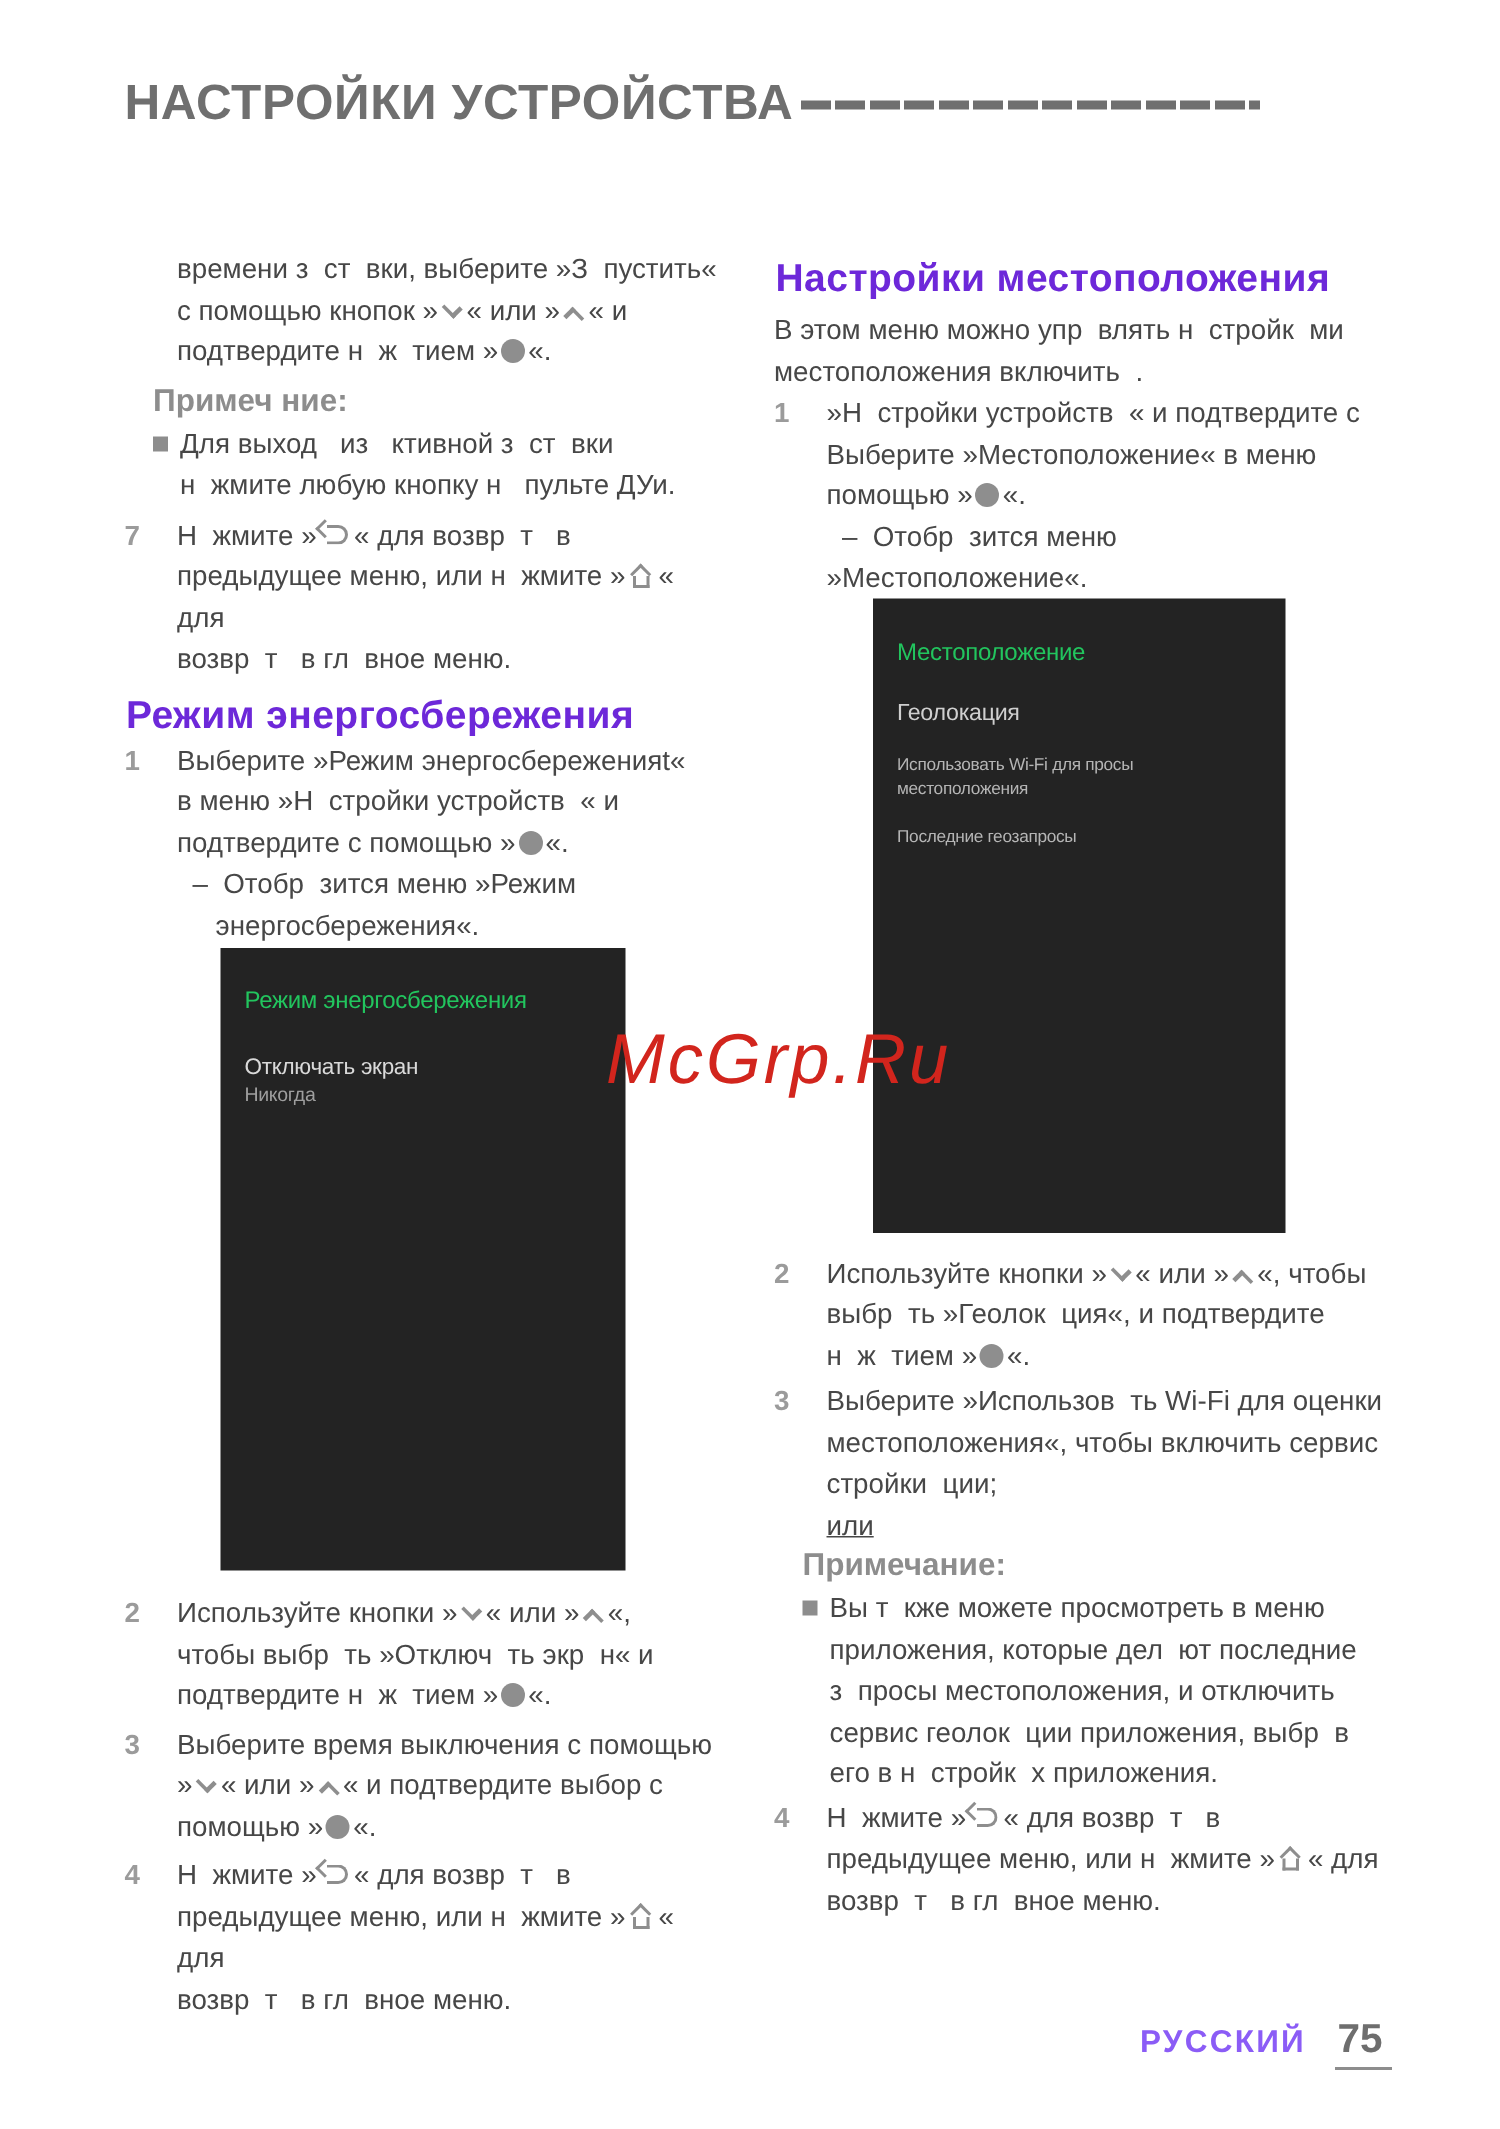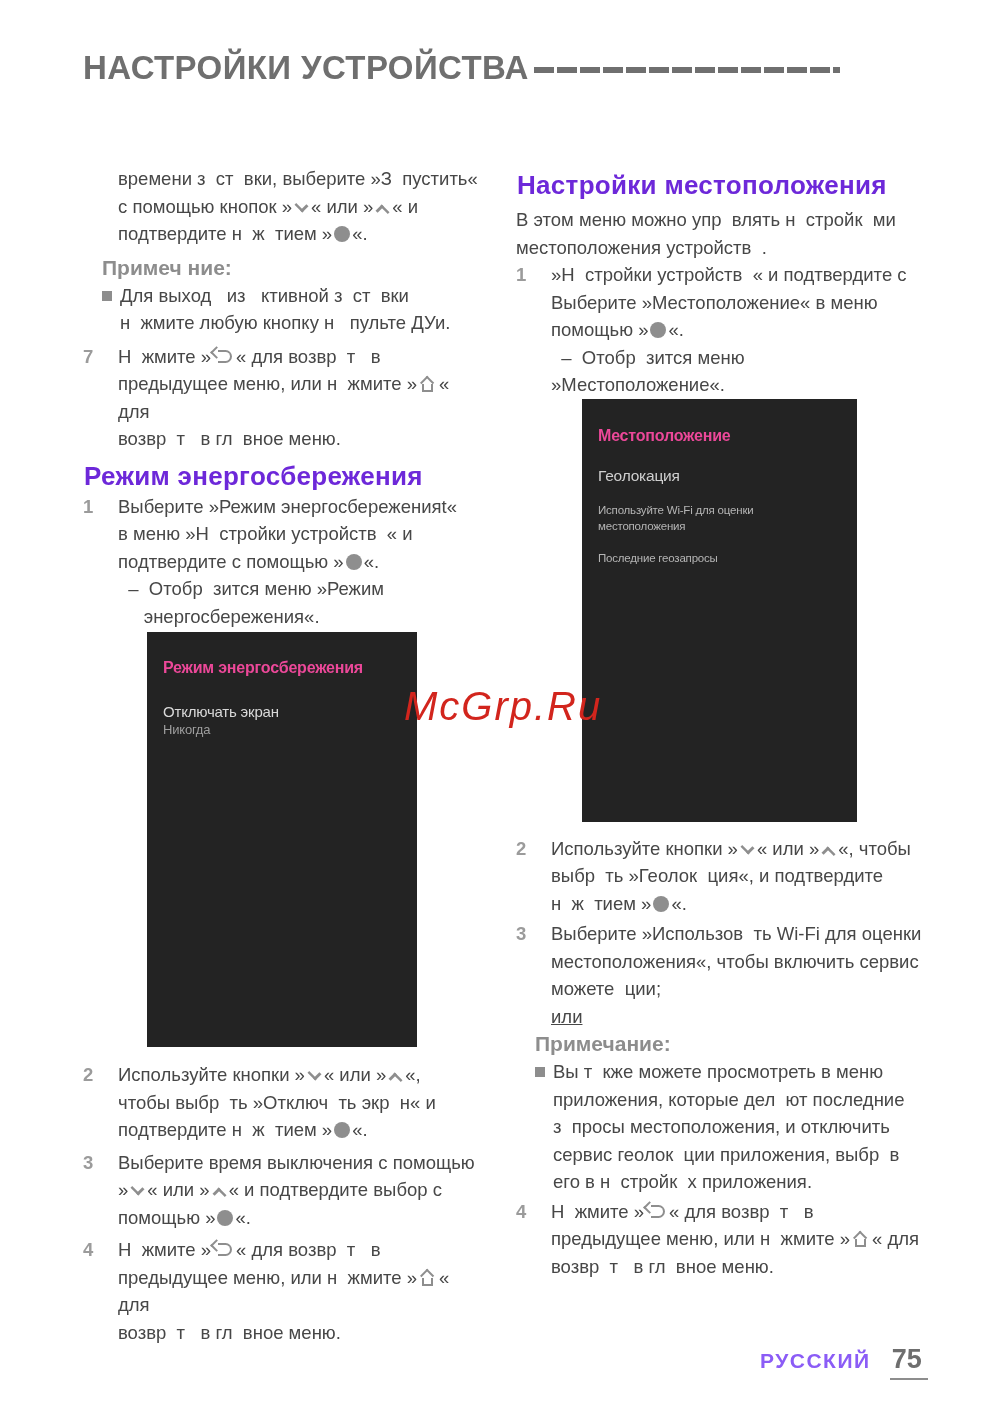--- a/index.html
+++ b/index.html
@@ -52,31 +52,31 @@
   .home{width:18px;height:15px;position:relative;vertical-align:-2px;margin:0 2px;}
   .home::before{content:"";position:absolute;left:3px;bottom:0;width:11px;height:8px;box-sizing:border-box;
       border:2.4px solid #8e8e8e;border-top:none;}
   .home::after{content:"";position:absolute;left:3.4px;top:0.5px;width:9.5px;height:9.5px;box-sizing:border-box;
       border-top:2.4px solid #8e8e8e;border-right:2.4px solid #8e8e8e;transform:rotate(-45deg);}
 
   
   .screen-box{background:#232323;box-sizing:border-box;letter-spacing:-0.2px;}
   .screen-left{width:270px;height:415px;margin:2px 0 14px 64px;padding:26px 16px 0 16px;}
   .screen-right{width:275px;height:423px;margin:0 0 13px 66px;padding:27px 16px 0 16px;}
-  .screen-title{font-size:16px;line-height:20px;font-weight:700;color:#ec4899;}
+  .screen-title{font-size:16px;line-height:20px;font-weight:400;color:#22c55e;}
   .screen-item-label{margin-top:24px;font-size:15px;line-height:19px;color:#d9d9d9;}
   .screen-item-value{margin-top:1px;font-size:13px;line-height:15px;color:#9e9e9e;}
   .screen-item-primary{margin-top:20px;font-size:15.5px;line-height:20px;color:#cfcfcf;}
   .screen-item-small{margin-top:16px;font-size:11.5px;line-height:16px;color:#b5b5b5;}
 
   .or-line{margin-top:0;}
   .part2{margin-top:7px;}
 
   
-  .watermark{position:absolute;left:404px;top:686px;z-index:6;font-size:40px;line-height:40px;
+  .watermark{position:absolute;left:404px;top:686px;z-index:6;font-size:47px;line-height:40px;
       font-style:italic;color:#d2251d;letter-spacing:2px;}
 
   
   .footer{position:absolute;left:760px;top:1340px;display:flex;align-items:baseline;gap:19px;}
   .footer-lang{font-size:21px;font-weight:700;color:#8b5cf6;letter-spacing:1.5px;}
   .footer-page{font-size:27px;font-weight:700;color:#6e6e6e;
       border-right:2.5px solid #8d8d8d;border-bottom:2.5px solid #8d8d8d;
       padding:4px 9px 3px 2px;}
 </style>
 </head>
@@ -163,56 +163,56 @@
         </div>
     </div>
   </div>
 
   <div class="col col-right">
 
     <h2 class="section-title" style="margin-top:0;">Настройки местоположения</h2>
 
     <div class="intro">
         <div class="tline"><span>В этом меню можно упр  влять н  стройк  ми</span></div>
-        <div class="tline"><span>местоположения устройств  .</span></div>
+        <div class="tline"><span>местоположения включить  .</span></div>
       </div>
 
     <div class="step">
       <span class="step-num">1</span>
       <div class="step-body">
           <div class="tline"><span>»Н  стройки устройств  « и подтвердите с</span></div>
           <div class="tline"><span>Выберите »Местоположение« в меню</span></div>
           <div class="tline"><span>помощью »</span><span class="ticon ok-dot"></span><span>«.</span></div>
           <div class="tline"><span>  –  Отобр  зится меню »Местоположение«.</span></div>
         </div>
     </div>
 
     <div class="screen-box screen-right">
       <div class="screen-title">Местоположение</div>
       <div class="screen-item-primary">Геолокация</div>
-      <div class="screen-item-small">Используйте Wi-Fi для оценки местоположения</div>
+      <div class="screen-item-small">Использовать Wi-Fi для просы местоположения</div>
       <div class="screen-item-small">Последние геозапросы</div>
     </div>
 
     <div class="step mt13">
       <span class="step-num">2</span>
       <div class="step-body">
           <div class="tline"><span>Используйте кнопки »</span><span class="ticon chevron-down"></span><span>« или »</span><span class="ticon chevron-up"></span><span>«, чтобы</span></div>
           <div class="tline"><span>выбр  ть »Геолок  ция«, и подтвердите</span></div>
           <div class="tline"><span>н  ж  тием »</span><span class="ticon ok-dot"></span><span>«.</span></div>
         </div>
     </div>
 
     <div class="step mt3">
       <span class="step-num">3</span>
       <div class="step-body">
         <div>
             <div class="tline"><span>Выберите »Использов  ть Wi-Fi для оценки</span></div>
             <div class="tline"><span>местоположения«, чтобы включить сервис</span></div>
-            <div class="tline"><span>можете  ции;</span></div>
+            <div class="tline"><span>стройки  ции;</span></div>
           </div>
         <div class="or-line">
             <div class="tline"><span style="text-decoration: underline;">или</span></div>
           </div>
       </div>
     </div>
 
     <div class="note-block">
       <div class="note-title">Примечание:</div>
       <div class="bullet-item">

